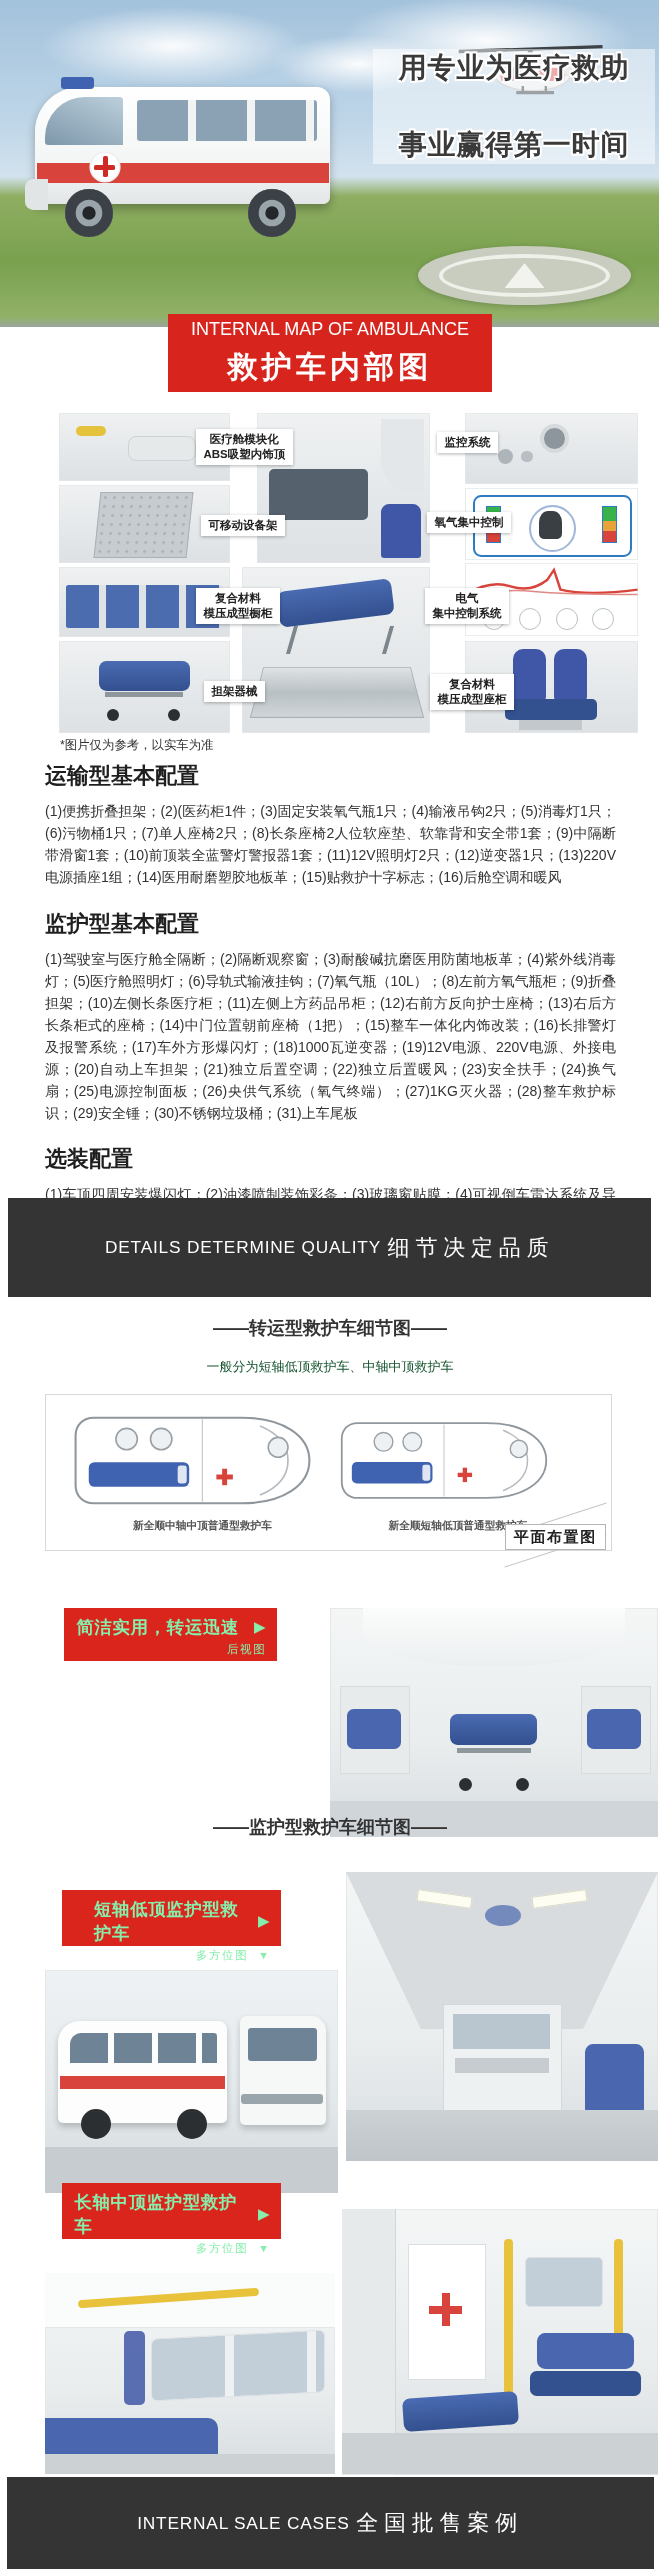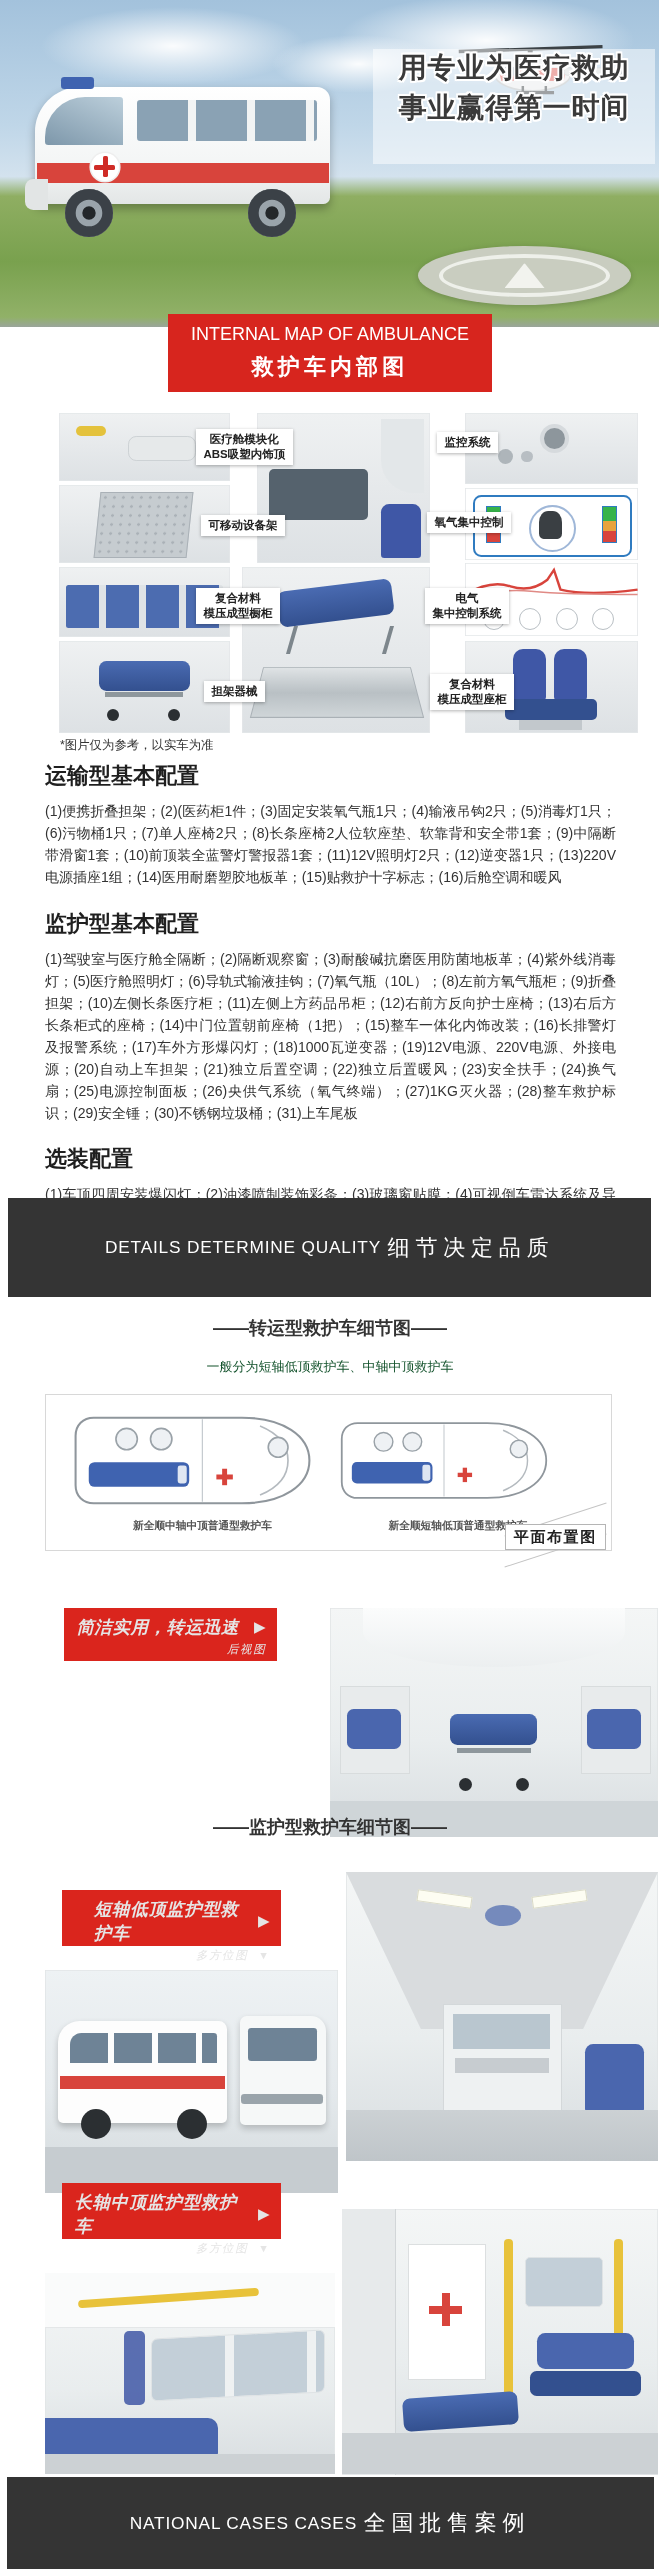--- a/index.html
+++ b/index.html
@@ -12,21 +12,21 @@
         background:linear-gradient(180deg,#a3c2dc 0%,#bfd6e8 38%,#d3e2ee 54%,#8fae62 60%,#79a14e 80%,#91b168 97%,#9aa59b 100%);}
   .cloud{position:absolute;border-radius:50%;
          background:radial-gradient(closest-side,rgba(255,255,255,.95),rgba(255,255,255,0));}
   .helipad{position:absolute;right:29px;top:246px;width:213px;height:59px;background:#c9cdc0;
            border-radius:50%;box-shadow:0 1.6px 6.6px rgba(0,0,0,.18);}
   .helipad .ring{position:absolute;left:21.4px;right:21.4px;top:8.2px;bottom:8.2px;border:4.1px solid #eef0ea;border-radius:50%;}
   .helipad .tri{position:absolute;left:50%;top:50%;width:40px;height:25px;transform:translate(-50%,-50%);
                 background:#f2f3ee;clip-path:polygon(0 100%,50% 0,100% 100%);}
   .heli{position:absolute;left:450px;top:40px;width:190px;height:69px;}
   .slogan{position:absolute;left:373px;top:49px;width:282px;height:115px;background:rgba(255,255,255,.5);
-          display:flex;flex-direction:column;justify-content:flex-start;align-items:center;gap:2px;
+          display:flex;flex-direction:column;justify-content:space-between;align-items:center;gap:2px;
           font-size:28px;font-weight:bold;color:#3a3a3a;letter-spacing:0.8px;
           text-shadow:1.6px 1.6px 0 #fff,-1.6px -1.6px 0 #fff,1.6px -1.6px 0 #fff,-1.6px 1.6px 0 #fff,0 1.6px 0 #fff,0 -1.6px 0 #fff,1.6px 0 0 #fff,-1.6px 0 0 #fff;}
   .ambulance{position:absolute;left:11.5px;top:64px;width:355px;height:219px;}
   .amb-body{left:23px;top:23px;width:295px;height:117px;border-radius:45px 13px 6.6px 6.6px;
             background:linear-gradient(180deg,#ffffff,#f3f5f5 68%,#e3e6e6);box-shadow:0 4.1px 10px rgba(0,0,0,.28);}
   .amb-ws{left:33px;top:33px;width:78px;height:48px;border-radius:40px 3.3px 0 3.3px;
           background:linear-gradient(205deg,#bccfdb,#7d97aa);}
   .amb-win{left:125px;top:36px;width:180px;height:41px;border-radius:3.3px;
            background:repeating-linear-gradient(90deg,#8aa2b4 0 51px,#f2f4f4 51px 59px);}
   .amb-stripe{left:25px;top:99px;width:292px;height:20px;background:#d8443c;}
@@ -35,21 +35,21 @@
              box-shadow:inset 0 0 0 10.7px #3b4147,inset 0 0 0 17.3px #9aa4ab;}
   .amb-disc{left:79px;top:89px;width:28px;height:28px;background:#fff;border-radius:50%;box-shadow:0 0 0 1.6px #eee;}
   .amb-cross-v{left:91px;top:92px;width:5px;height:21.4px;background:#cf2b26;border-radius:1.6px;}
   .amb-cross-h{left:82px;top:101px;width:21.4px;height:5px;background:#cf2b26;border-radius:1.6px;}
   .amb-beacon{left:49px;top:13px;width:33px;height:11.5px;background:#3f63b0;border-radius:3.3px;}
 
   
   .banner-red{position:absolute;left:168px;top:314px;width:324px;height:78px;background:#d7251e;color:#fff;
               display:flex;flex-direction:column;align-items:center;justify-content:center;gap:7px;z-index:6;}
   .banner-red .b-en{font-size:18px;}
-  .banner-red .b-zh{font-size:22px;font-weight:bold;letter-spacing:4.1px;}
+  .banner-red .b-zh{font-size:30px;font-weight:bold;letter-spacing:4.1px;}
 
   
   .map{position:absolute;left:15px;top:410px;width:648px;height:355px;}
   .tile{position:absolute;background:linear-gradient(180deg,#eff1f2,#dde1e4);box-shadow:inset 0 0 0 0.8px #e4e7e9;overflow:hidden;}
   .chip{position:absolute;background:#fff;box-shadow:0 0.8px 3.3px rgba(0,0,0,.3);padding:2.5px 7.4px;
         font-size:11.5px;font-weight:bold;color:#222;text-align:center;white-space:pre-line;line-height:1.35;z-index:4;}
   .footnote{position:absolute;left:45px;top:327px;font-size:12.4px;color:#333;}
 
   
   .cfg{position:absolute;left:45px;top:761px;width:571px;}
@@ -69,21 +69,21 @@
   .sec-sub{position:absolute;left:0;width:660px;text-align:center;font-size:13px;color:#14532d;}
 
   
   .plan{position:absolute;left:45px;top:1394px;width:567px;height:157px;border:0.8px solid #d8d8d8;background:#fff;box-sizing:border-box;}
   .plan .cap{position:absolute;top:124px;font-size:10.7px;font-weight:bold;color:#555;text-align:center;}
   .badge{position:absolute;right:5px;top:129px;padding:2.5px 8.2px;border:0.8px solid #b5b5b5;background:#fff;
          font-size:15px;font-weight:bold;color:#222;letter-spacing:1.6px;}
   .slash{position:absolute;height:0.8px;background:#c4c4c4;transform:rotate(-18deg);}
 
   
-  .ribbon{position:absolute;background:#da251d;color:#e5e5e5;padding:6.6px 10.7px 5px 12.4px;box-sizing:border-box;z-index:5;font-style:italic;}
+  .ribbon{position:absolute;background:#da251d;color:#86efac;padding:6.6px 10.7px 5px 12.4px;box-sizing:border-box;z-index:5;}
   .ribbon .r1{display:flex;align-items:center;justify-content:space-between;font-size:17.3px;font-weight:bold;letter-spacing:0.8px;}
   .ribbon .r1 .arr{font-size:15px;margin-left:6.6px;}
   .ribbon .r2{text-align:right;font-size:11.5px;margin-top:3.3px;letter-spacing:1.6px;}
   .ribbon .r2 .arr{font-size:10.7px;margin-left:5px;}
 
   
   .photo{position:absolute;background:linear-gradient(180deg,#f4f6f6 0%,#e9edee 58%,#d8dde0 100%);
          box-shadow:inset 0 0 0 0.8px #e2e5e6;overflow:hidden;}
 </style>
 </head>
@@ -348,18 +348,18 @@
   <div class="photo" style="left:45px;top:2273px;width:290px;height:201px;">
     <i style="left:0;top:0;width:290px;height:54px;background:#fafbfb;border-bottom:1.6px solid #e4e7e8;"></i>
     <i style="left:33px;top:21.4px;width:181px;height:8.2px;background:#e8c23a;border-radius:4.1px;transform:rotate(-4deg);"></i>
     <i style="left:106px;top:61px;width:172px;height:61px;background:repeating-linear-gradient(90deg,#c3cfd8 0 73px,#eef1f2 73px 82px);border:1.6px solid #dfe3e5;border-radius:6.6px;transform:skewY(-3deg);"></i>
     <i style="left:79px;top:58px;width:21.4px;height:74px;background:#3f57a6;border-radius:5px;opacity:.85;"></i>
     <i style="left:0;top:145px;width:173px;height:38px;background:#4a66ae;border-radius:0 10px 3.3px 0;"></i>
     <i style="left:0;top:181px;width:290px;height:20px;background:#ccd1d4;"></i>
   </div>
 
   <div class="banner-dark bd2">
-    <div class="b-en">NATIONAL CASES CASES</div>
+    <div class="b-en">INTERNAL SALE CASES</div>
     <div class="b-zh">全国批售案例</div>
   </div>
 
 </div>
 
 
 </body></html>

